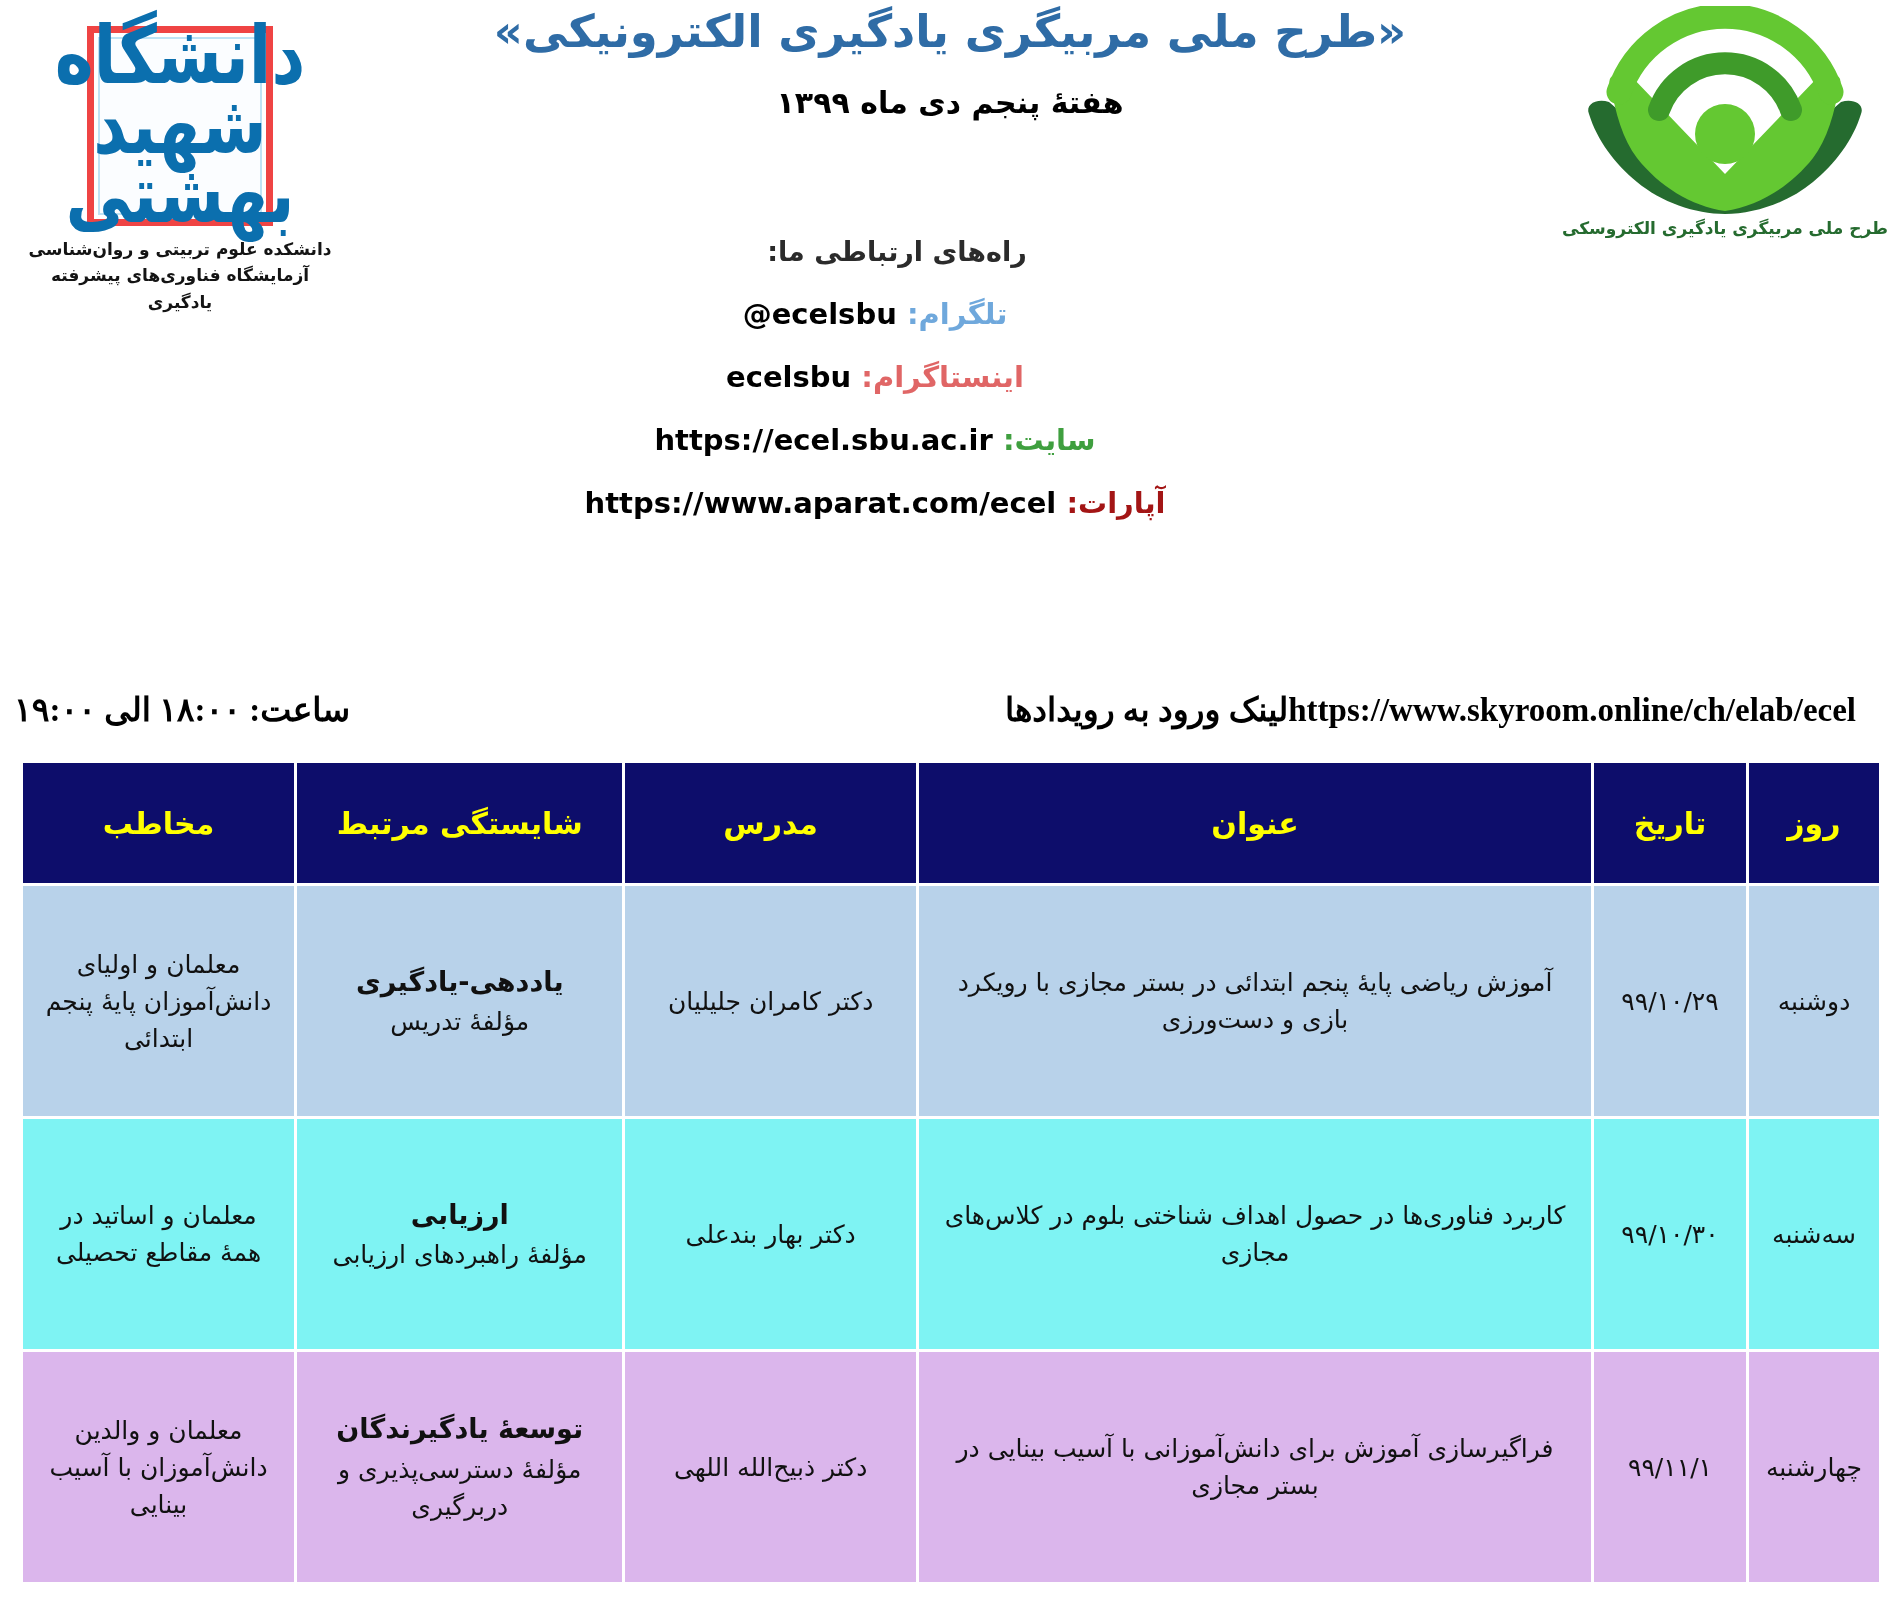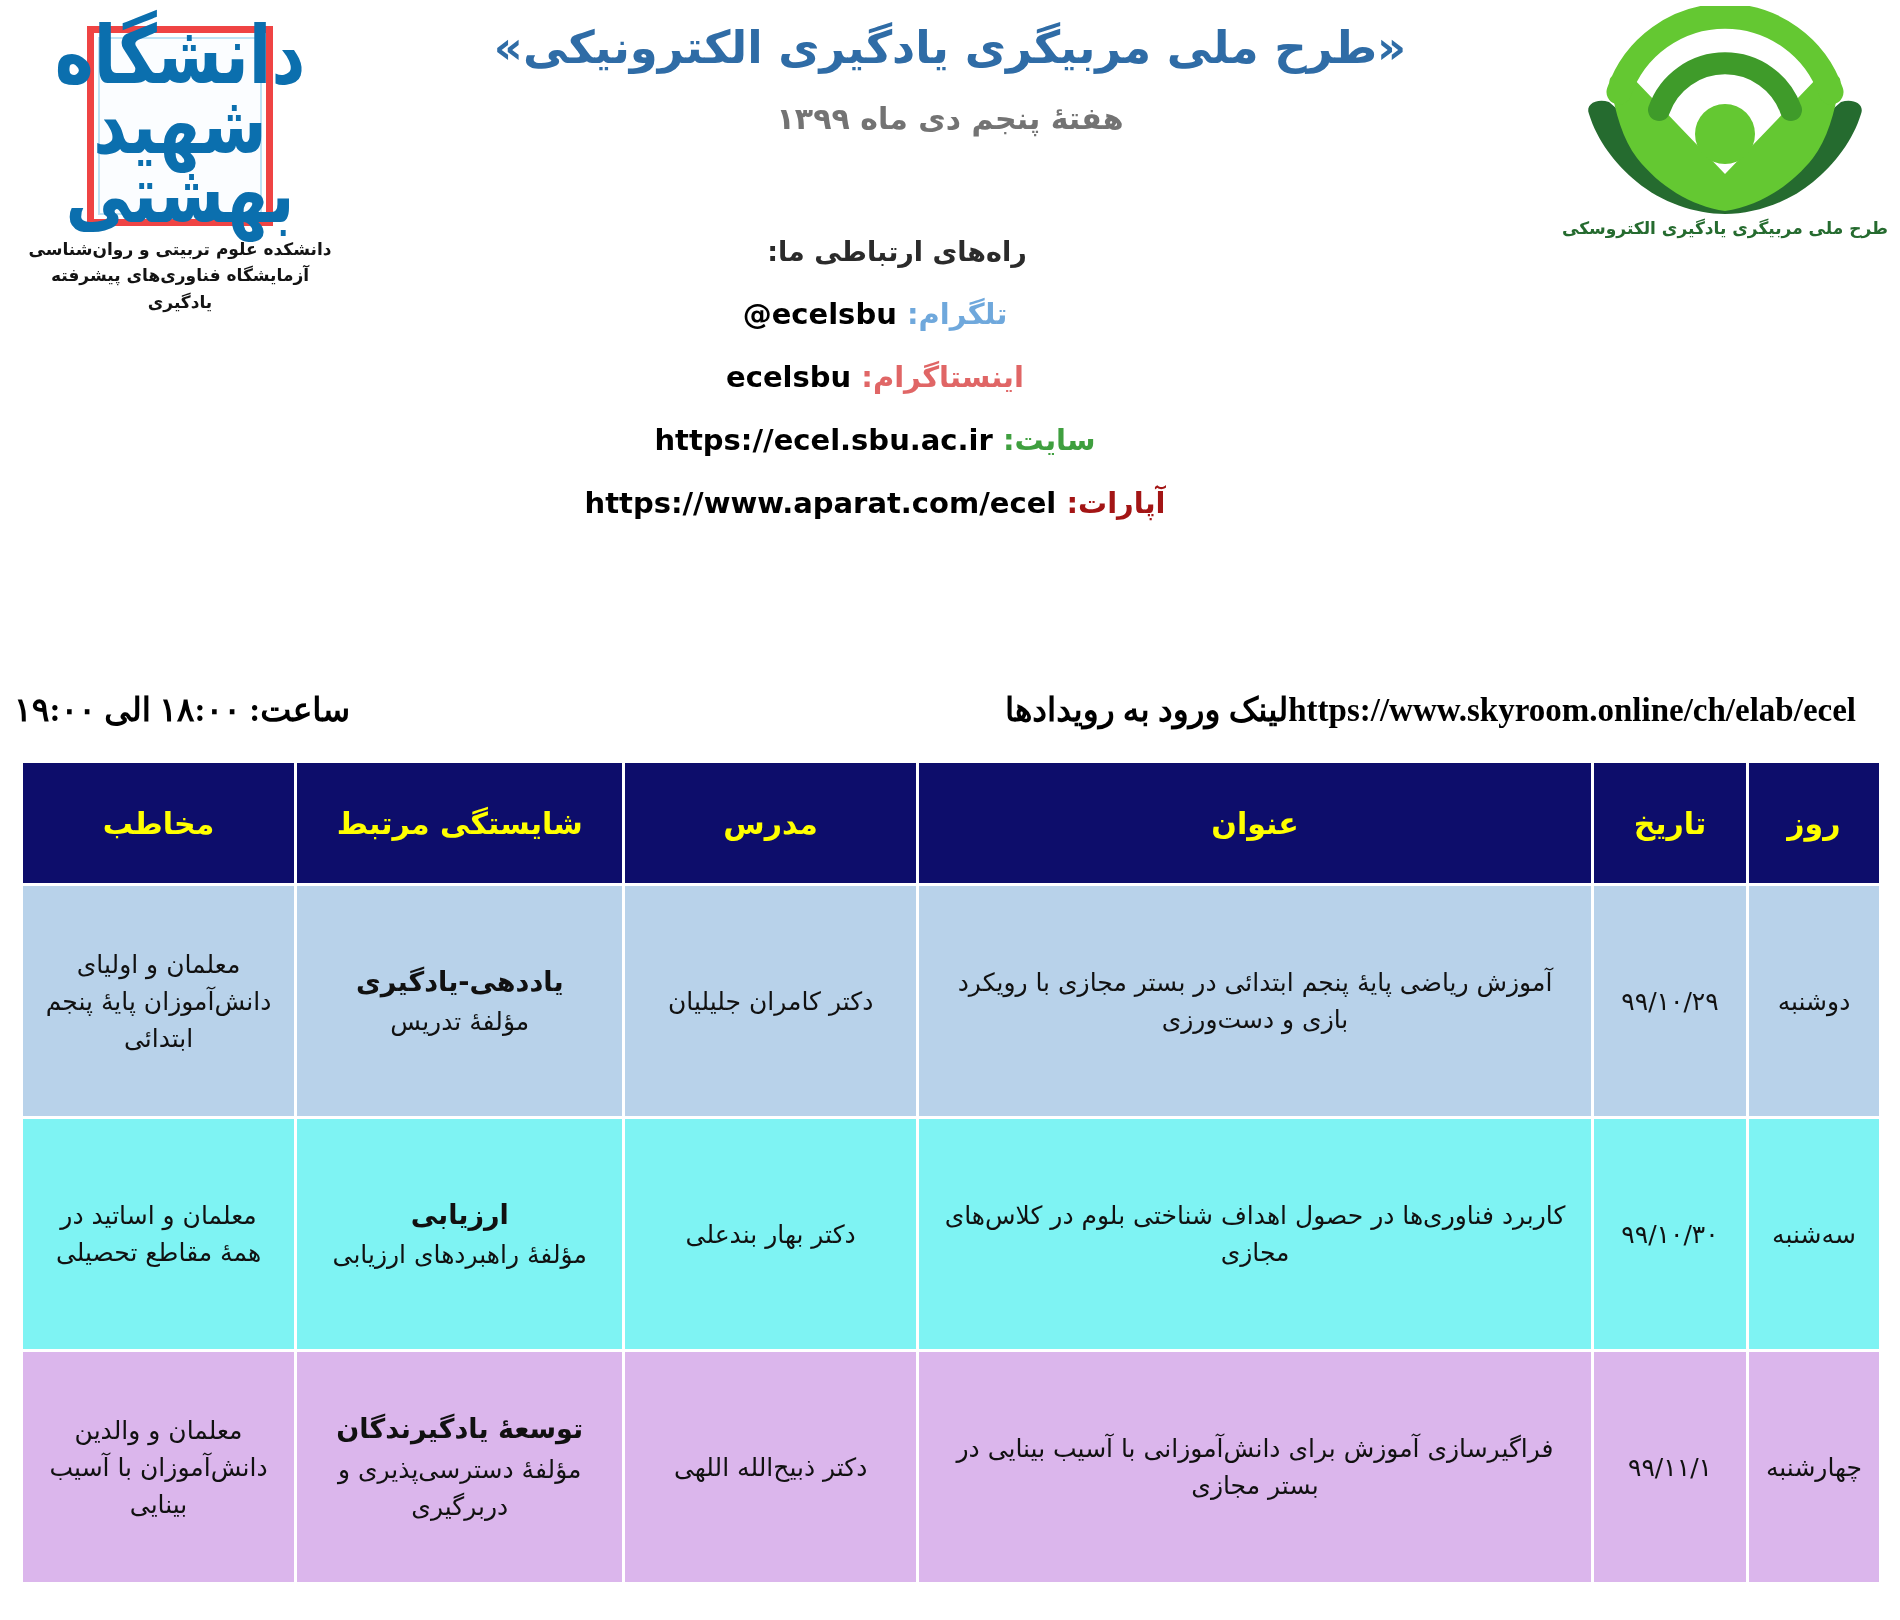--- a/index.html
+++ b/index.html
@@ -72,37 +72,37 @@
     line-height: 1.55;
     direction: rtl;
     text-align: center;
     padding: 0 20px;
   }
 
   
   .title-block {
     position: absolute;
     left: 360px;
-    top: 18px;
+    top: 2px;
     width: 1180px;
     text-align: center;
     direction: rtl;
   }
   .main-title {
     font-size: 45px;
     font-weight: 700;
     color: #2f6ca6;
     line-height: 1.35;
     letter-spacing: 0.5px;
   }
   .sub-title {
     margin-top: 20px;
     font-size: 30px;
     font-weight: 700;
-    color: #737373;
+    color: #000000;
     line-height: 1.35;
   }
 
   
   .prog-block {
     position: absolute;
     right: 10px;
     top: 6px;
     width: 330px;
     text-align: center;

